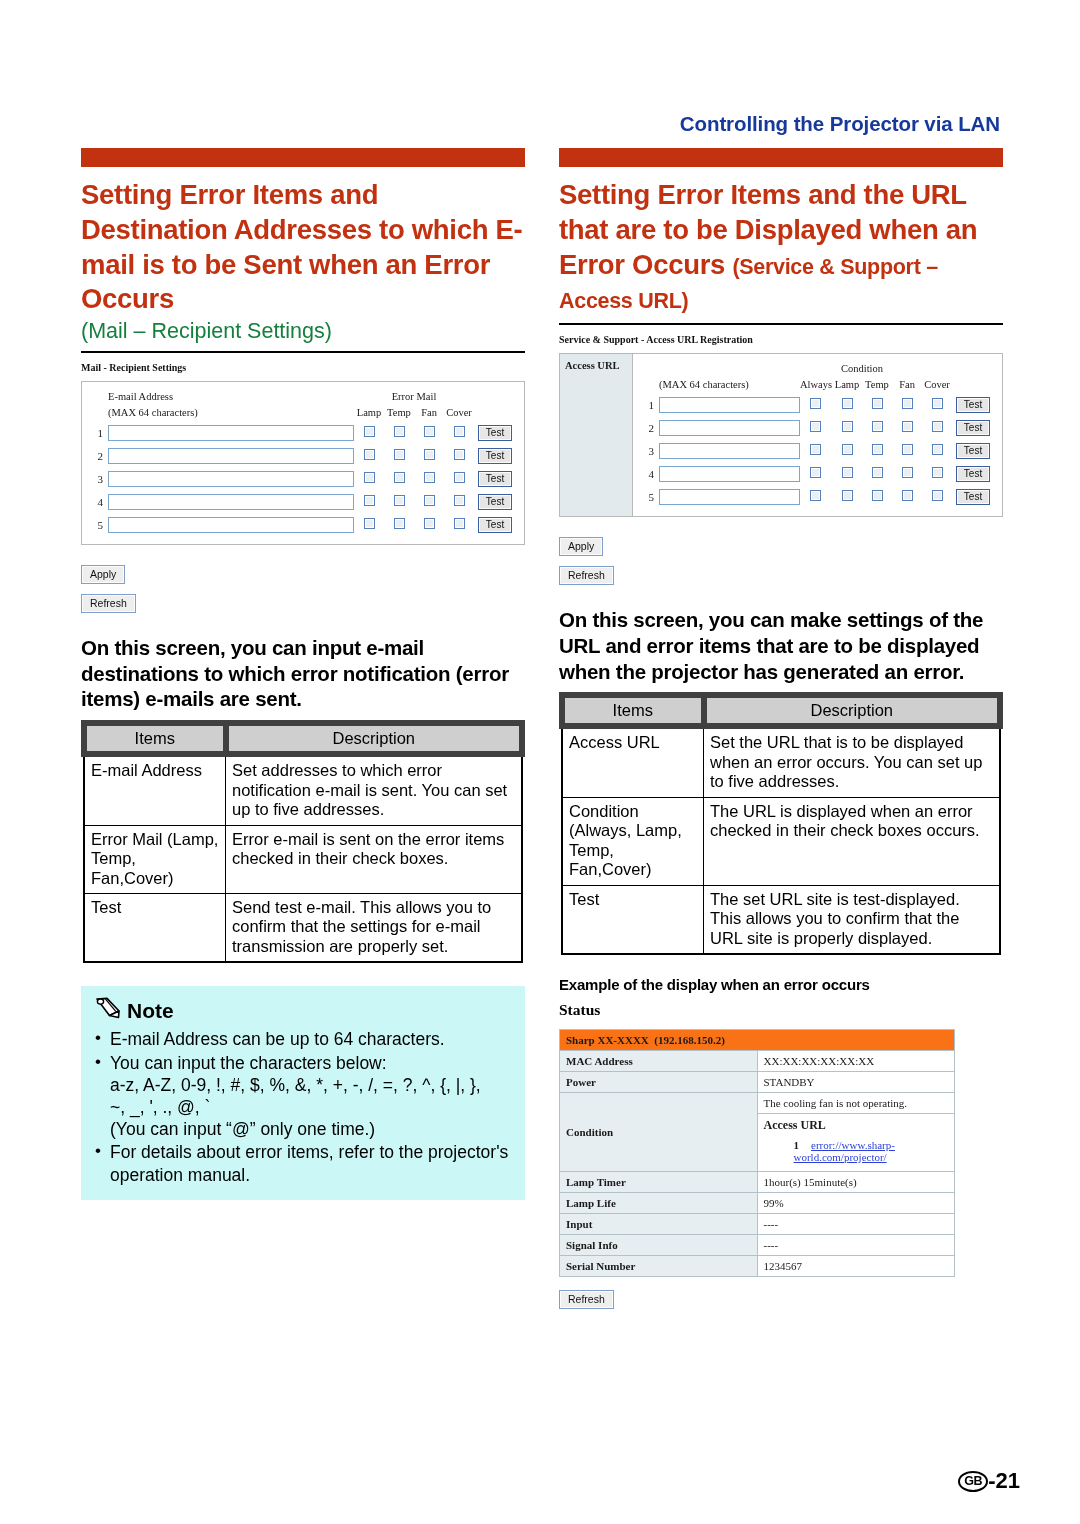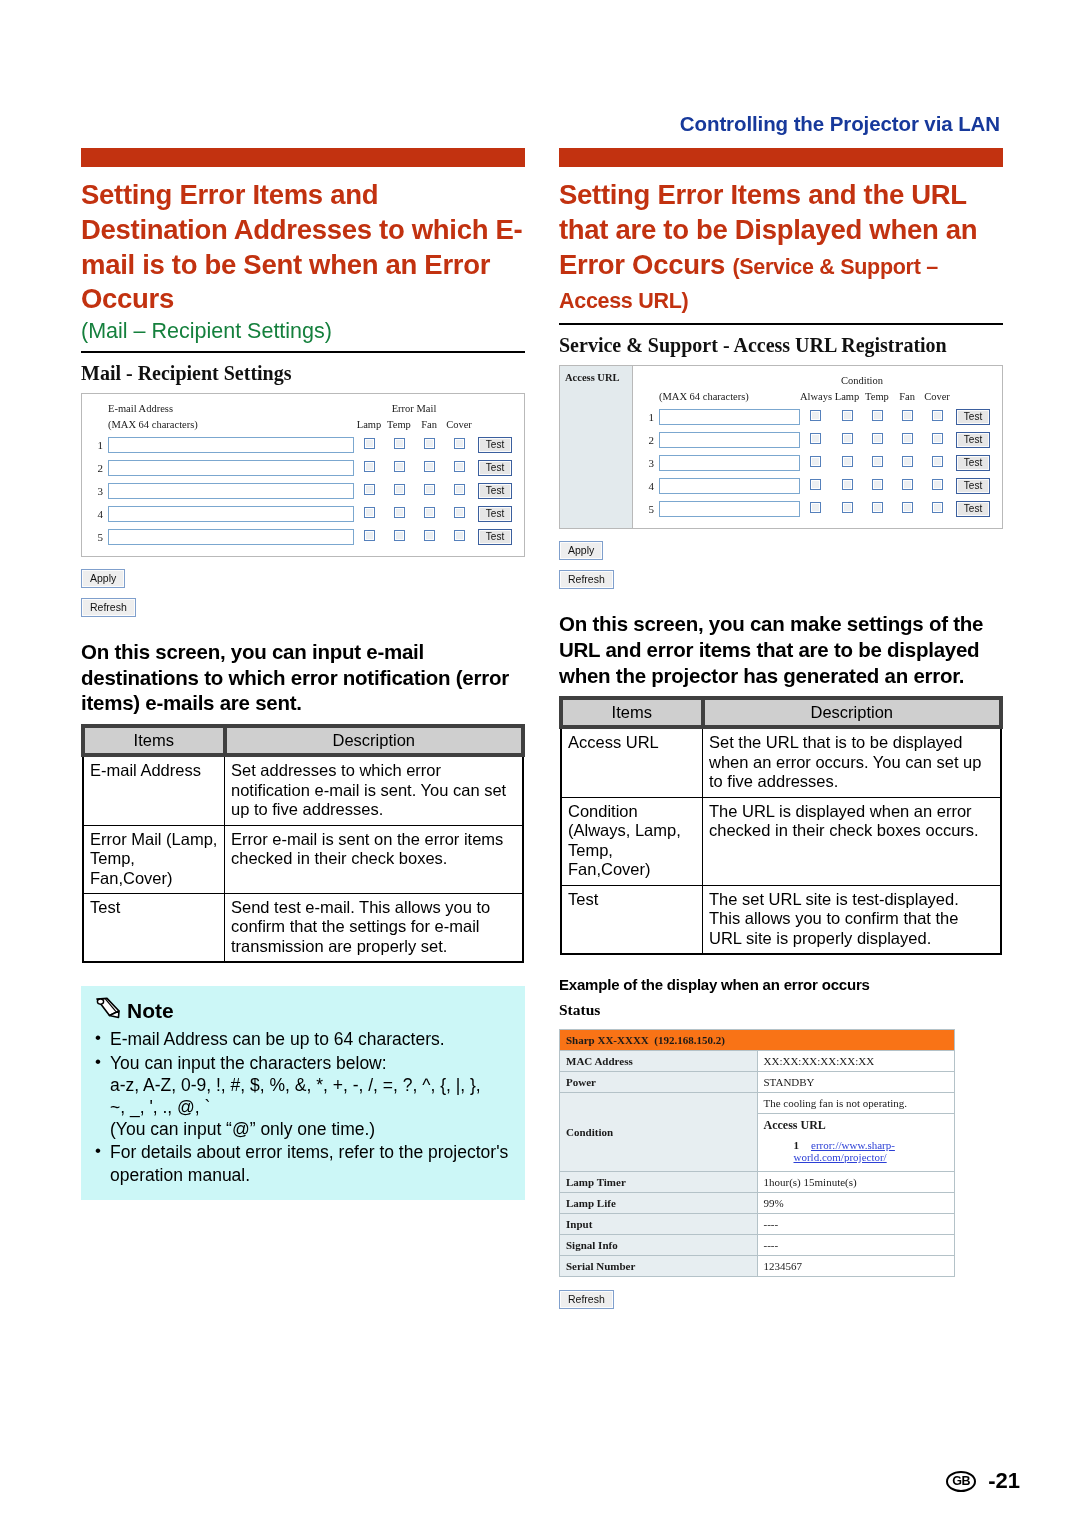--- a/index.html
+++ b/index.html
@@ -72,21 +72,21 @@
     margin-top: 6px;
   }
 
   
   .shot {
     margin-top: 9px;
     font-family: "Liberation Serif", serif;
   }
   .shot-title {
     font-weight: bold;
-    font-size: 20px;
+    font-size: 10px;
     color: #111;
     margin-bottom: 8px;
   }
   .shot-box {
     border: 1px solid #b9b9b9;
     display: flex;
     background: #fff;
   }
   .shot-sidecell {
     background: #e3eaed;
@@ -152,21 +152,21 @@
     display: inline-block;
     border: 1px solid #7f9fcc;
     background: #eeeeee;
     box-shadow: inset 0 0 0 1px #fcfcfc;
     font-size: 10.5px;
     line-height: 13px;
     padding: 2px 8px;
     color: #111;
     font-family: "Liberation Sans", sans-serif;
   }
-  .apply-wrap  { margin-top: 11px; }
+  .apply-wrap  { margin-top: 19px; }
   .refresh-wrap{ margin-top: 9px; }
 
   
   .intro {
     font-weight: bold;
     font-size: 20.5px;
     line-height: 1.255;
     margin-top: 22px;
     letter-spacing: -0.25px;
   }
@@ -174,21 +174,21 @@
   
   table.desc {
     width: 100%;
     border-collapse: collapse;
     margin-top: 8px;
     border: 2.4px solid #000;
     font-size: 16.5px;
   }
   table.desc th {
     background: #cfcfcf;
-    border: 4px solid #404040;
+    border: 6px solid #404040;
     font-weight: normal;
     text-align: center;
     padding: 3px 20px;
     font-size: 16.5px;
   }
   table.desc td {
     border: 1px solid #000;
     vertical-align: top;
     padding: 4px 6px 5px 6px;
     line-height: 1.18;
@@ -279,21 +279,21 @@
 
   
   .folio {
     position: absolute;
     right: 60px;
     bottom: 30px;
     font-weight: bold;
     font-size: 22px;
     display: flex;
     align-items: center;
-    gap: 12px;
+    gap: 0;
   }
   .gb {
     display: inline-flex;
     align-items: center;
     justify-content: center;
     border: 2px solid #000;
     border-radius: 50%;
     width: 26px;
     height: 17px;
     font-size: 12.5px;

